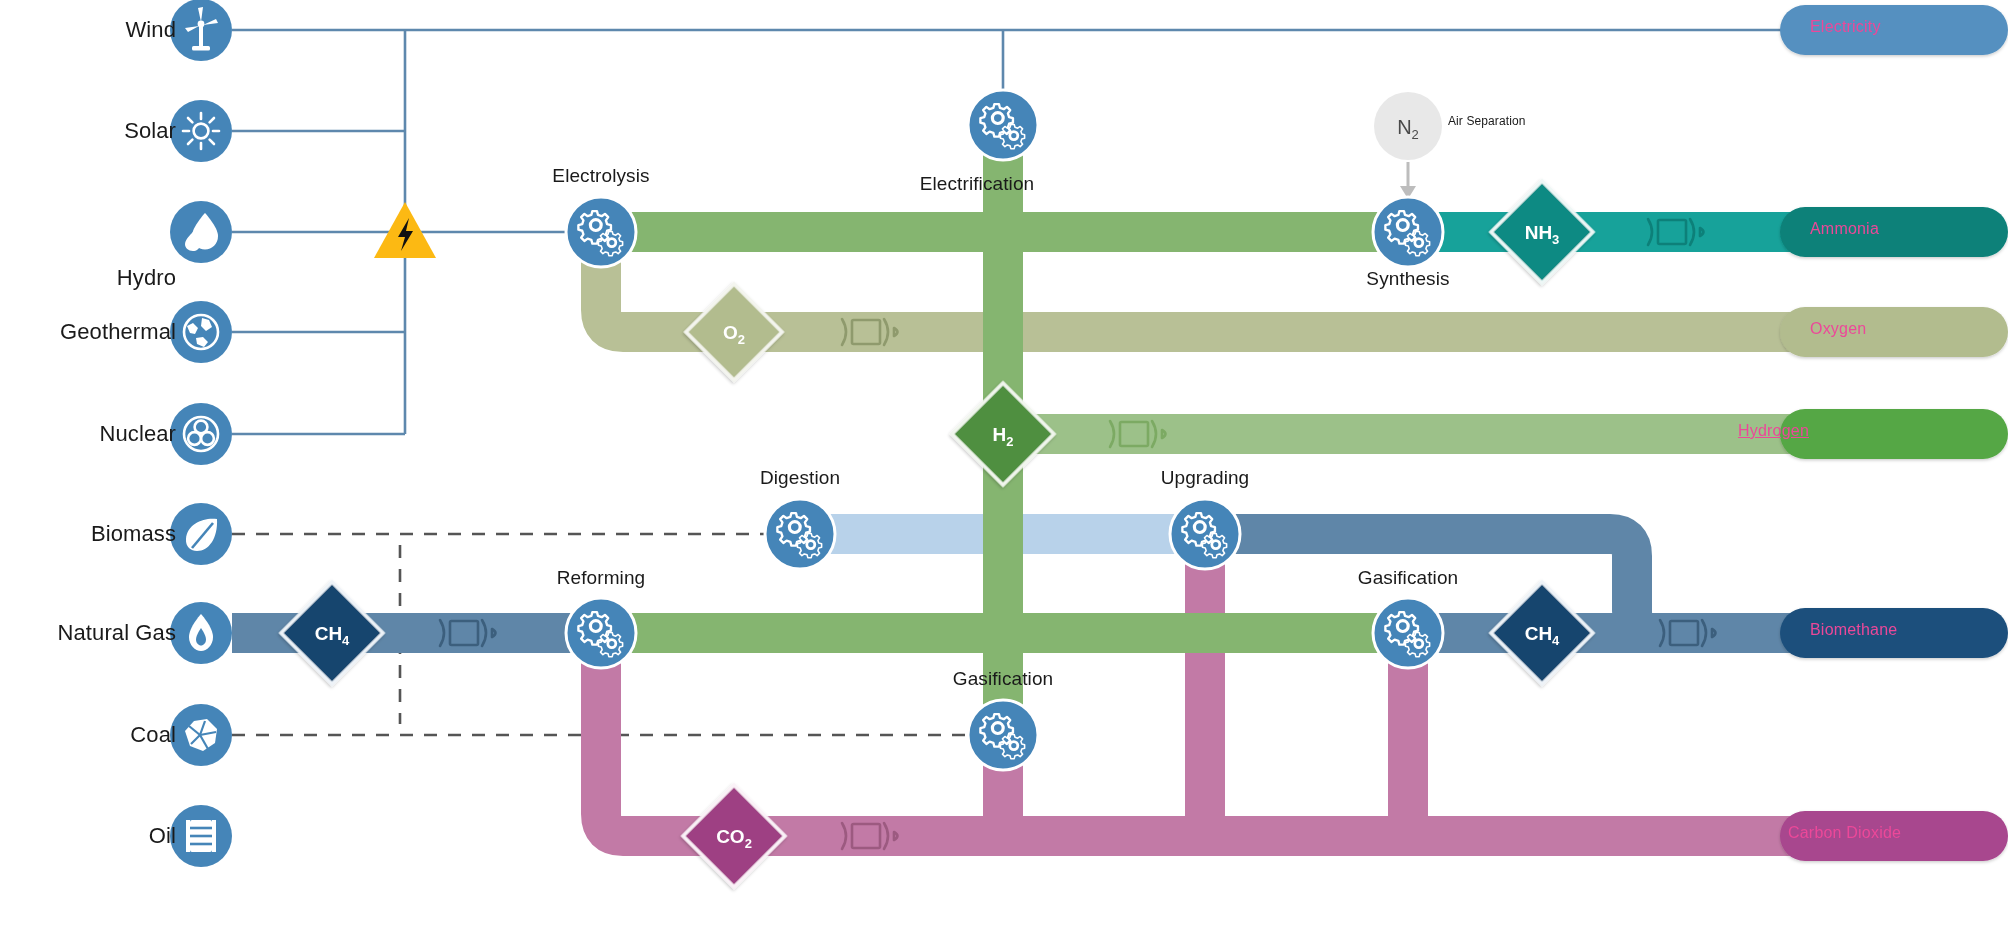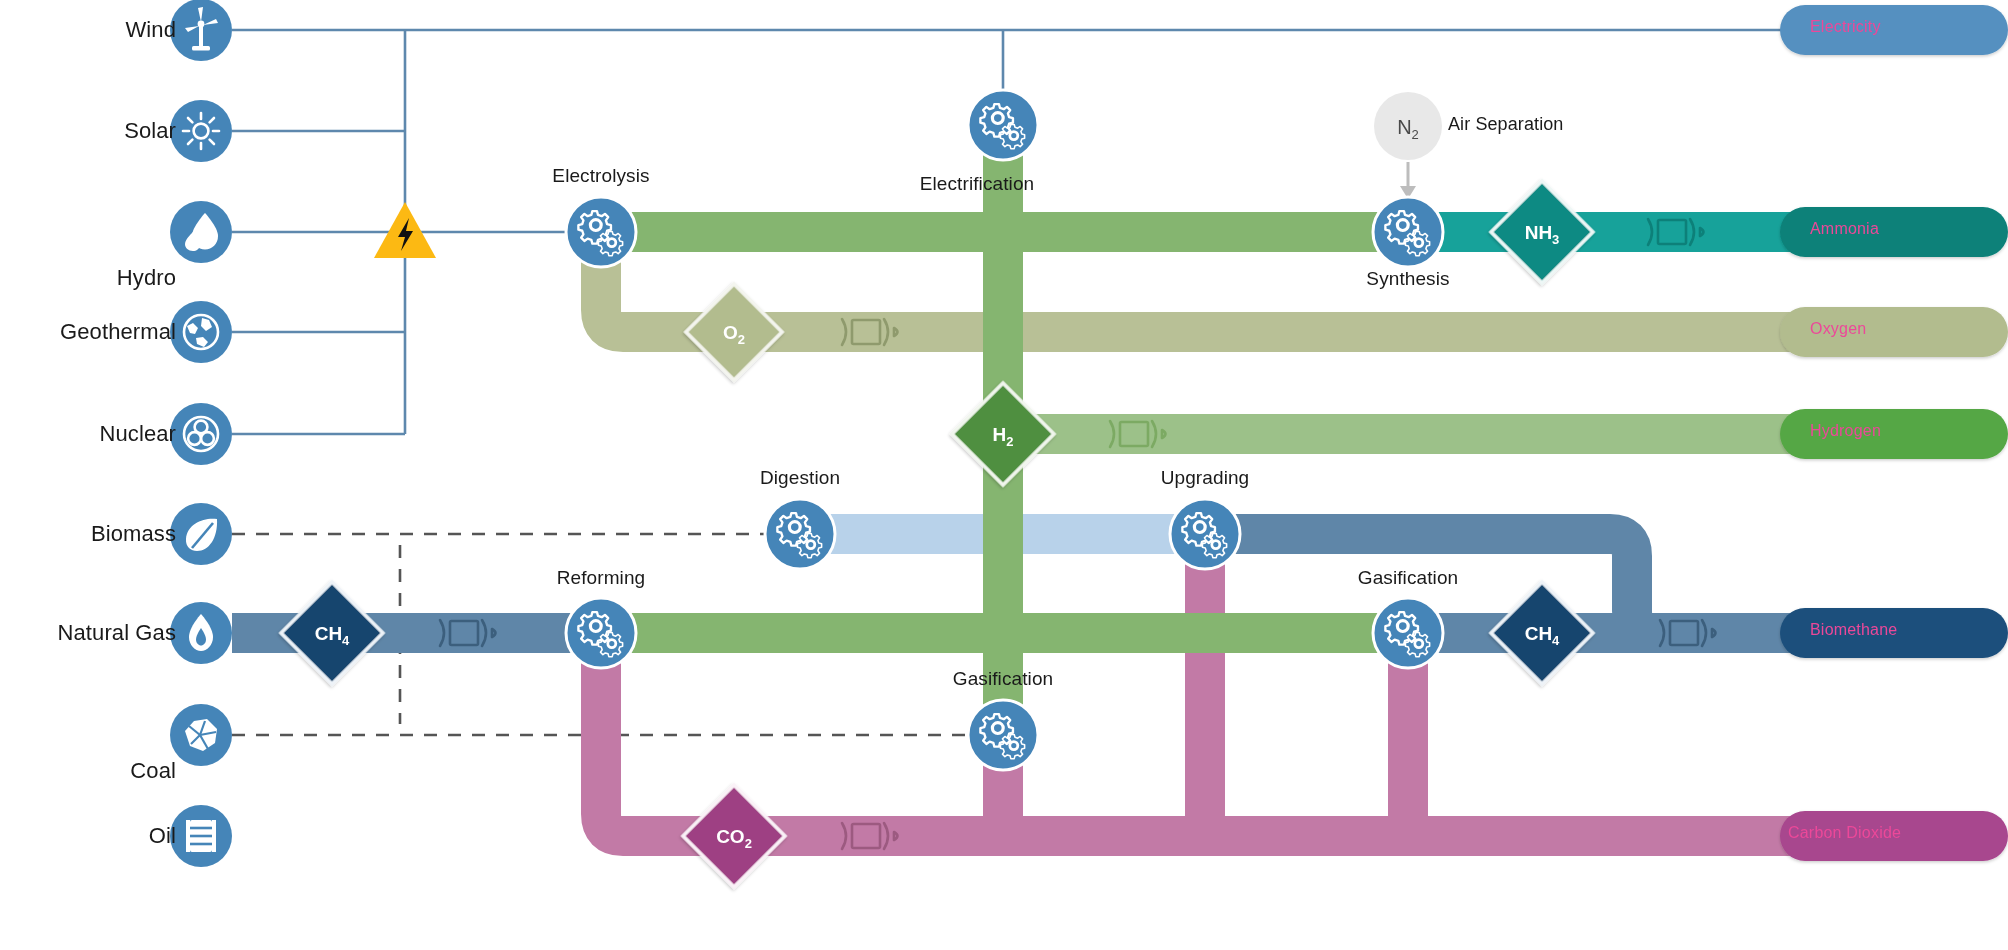--- a/index.html
+++ b/index.html
@@ -18,21 +18,21 @@
   #svg-layer{position:absolute;left:0;top:0;width:2008px;height:950px;}
   .lbl{
     position:absolute;
     color:#1a1a1a;
     font-size:21px;
     white-space:nowrap;
     letter-spacing:.1px;
   }
   .src-label{font-size:22px;}
   .proc-label{font-size:19px;text-align:left;}
-  .airsep-label{font-size:18px;}
+  .airsep-label{font-size:12px;}
   .out-label{
     position:absolute;
     color:#ec4899;
     font-size:16px;
     white-space:nowrap;
     letter-spacing:.2px;
   }
   .chip-text{
     font-size:19px;
     fill:#ffffff;
@@ -345,34 +345,34 @@
     </g>
   </svg>
 
   <div class="lbl src-label" style="right:1832px;top:17px;">Wind</div>
   <div class="lbl src-label" style="right:1832px;top:118px;">Solar</div>
   <div class="lbl src-label" style="right:1832px;top:219px;margin-top:46px;">Hydro</div>
   <div class="lbl src-label" style="right:1832px;top:319px;">Geothermal</div>
   <div class="lbl src-label" style="right:1832px;top:421px;">Nuclear</div>
   <div class="lbl src-label" style="right:1832px;top:521px;">Biomass</div>
   <div class="lbl src-label" style="right:1832px;top:620px;">Natural Gas</div>
-  <div class="lbl src-label" style="right:1832px;top:722px;margin-top:36px;">Coal</div>
+  <div class="lbl src-label" style="right:1832px;top:722px;">Coal</div>
   <div class="lbl src-label" style="right:1832px;top:823px;">Oil</div>
 
   <div class="lbl proc-label" style="left:601px;top:165px;transform:translateX(-50%);">Electrolysis</div>
   <div class="lbl proc-label" style="left:977px;top:173px;transform:translateX(-50%);">Electrification</div>
   <div class="lbl proc-label" style="left:1408px;top:268px;transform:translateX(-50%);">Synthesis</div>
   <div class="lbl proc-label" style="left:800px;top:467px;transform:translateX(-50%);">Digestion</div>
   <div class="lbl proc-label" style="left:1205px;top:467px;transform:translateX(-50%);">Upgrading</div>
   <div class="lbl proc-label" style="left:601px;top:567px;transform:translateX(-50%);">Reforming</div>
   <div class="lbl proc-label" style="left:1408px;top:567px;transform:translateX(-50%);">Gasification</div>
   <div class="lbl proc-label" style="left:1003px;top:668px;transform:translateX(-50%);">Gasification</div>
 
   <div class="lbl airsep-label" style="left:1448px;top:114px;">Air Separation</div>
 
   <div class="out-label" style="left:1810px;top:18px;">Electricity</div>
   <div class="out-label" style="left:1810px;top:220px;">Ammonia</div>
   <div class="out-label" style="left:1810px;top:320px;">Oxygen</div>
-  <div class="out-label" style="left:1810px;top:422px;">Hydrogen</div>
+  <div class="out-label" style="left:1738px;top:422px;text-decoration:underline;">Hydrogen</div>
   <div class="out-label" style="left:1810px;top:621px;">Biomethane</div>
   <div class="out-label" style="left:1788px;top:824px;">Carbon Dioxide</div>
 
 </div>
 
 </body></html>

